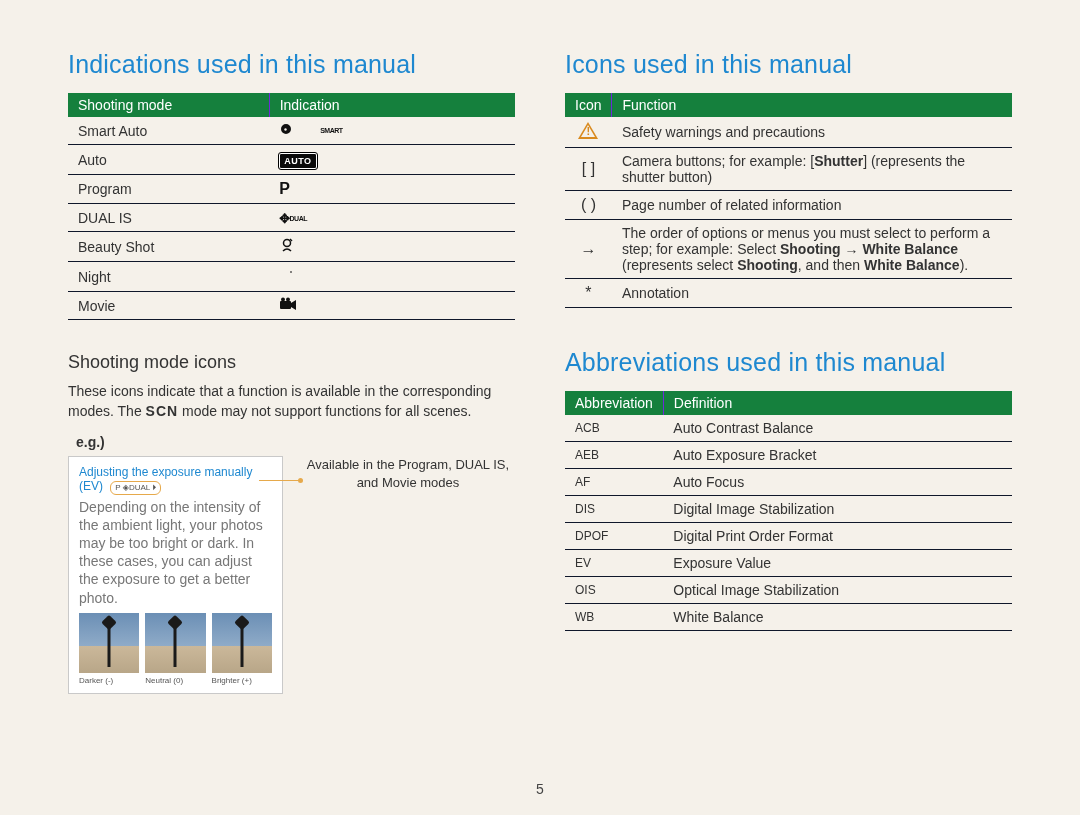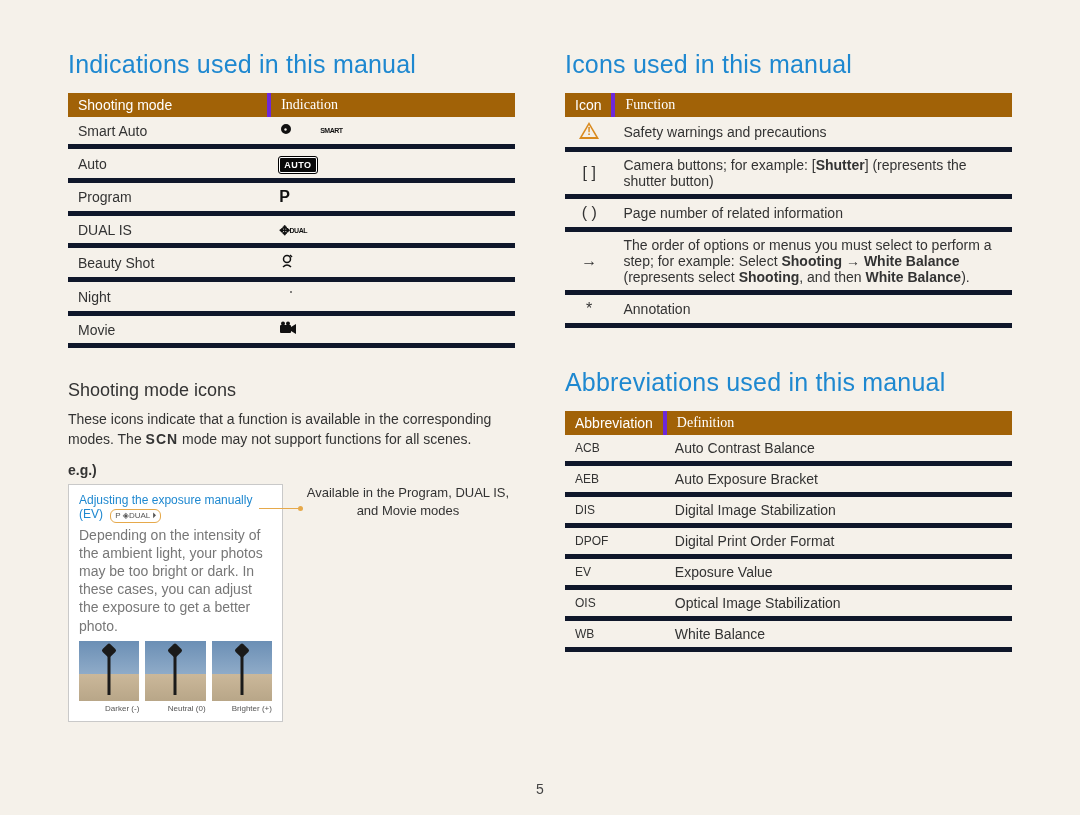--- a/index.html
+++ b/index.html
@@ -21,34 +21,34 @@
   .col { flex: 1; }
   h2.sec-head {
     font-size: 25px;
     font-weight: 300;
     color: #1e88d0;
     margin-bottom: 14px;
     letter-spacing: 0.2px;
   }
   table { width: 100%; border-collapse: collapse; }
   th {
-    background: #a16207;
+    background: #15803d;
     color: #fff;
     font-weight: 400;
     font-size: 14px;
     text-align: left;
     padding: 4px 10px;
     border-bottom: none;
   }
-  th + th { border-left: 4px solid #6d28d9; font-family: Liberation Serif, serif; }
+  th + th { border-left: 1px solid #6d28d9; }
   td {
     font-size: 14px;
     font-weight: 300;
     padding: 5px 10px;
-    border-bottom: 5px solid #0f172a;
+    border-bottom: 1px solid #0f172a;
     vertical-align: middle;
     color: #333;
   }
   .ind-col2 { width: 55%; }
   .icon-cell { font-weight: 600; color: #111; font-size: 15px; letter-spacing: -0.5px; }
   .scn-chip {
     display: inline-block;
     background: #0a0a0a;
     color: #fff;
     font-size: 9px;
@@ -77,21 +77,21 @@
     color: #333;
     margin: 32px 0 8px 0;
   }
   p.body {
     font-size: 14px;
     font-weight: 300;
     line-height: 1.45;
     color: #333;
   }
   p.body .scn-inline { font-family: Arial Narrow, Arial, sans-serif; font-weight: 700; letter-spacing: 1px; }
-  .eg-label { font-size: 14px; font-weight: 600; margin: 12px 0 6px 0; display: block; }
+  .eg-label { font-size: 14px; font-weight: 600; margin: 12px 0 6px 8px; display: block; }
 
   .eg-wrap { display: flex; gap: 18px; align-items: flex-start; }
   .eg-box {
     border: 1px solid #c9c9c9;
     background: #fff;
     padding: 8px 10px 8px 10px;
     width: 300px;
     font-size: 9.5px;
   }
   .eg-title { color: #1e88d0; font-size: 12px; font-weight: 400; margin-bottom: 2px; }
@@ -100,21 +100,21 @@
     border: 1px solid #e6a94b;
     border-radius: 6px;
     padding: 1px 4px;
     font-size: 8px;
     color: #555;
     margin-left: 4px;
     text-align: right;
   }
   .eg-desc { color: #777; font-size: 14px; line-height: 1.3; margin: 3px 0 6px 0; }
   .eg-thumbs { display: flex; gap: 6px; }
-  .eg-thumb { flex: 1; text-align: right; }
+  .eg-thumb { flex: 1; }
   .eg-thumb .pic {
     height: 60px;
     background: linear-gradient(to bottom, #6b8fb5 0%, #8fabc8 55%, #cbb89a 55%, #b8a688 100%);
     position: relative;
     overflow: hidden;
   }
   .eg-thumb .pic::after {
     content: "";
     position: absolute;
     left: 50%; top: 6px;
@@ -347,20 +347,24 @@
       <tbody id="abbr-body">
           <tr>
             <td>ACB</td>
             <td>Auto Contrast Balance</td>
           </tr>
           <tr>
             <td>AEB</td>
             <td>Auto Exposure Bracket</td>
           </tr>
           <tr>
+            <td>AF</td>
+            <td>Auto Focus</td>
+          </tr>
+          <tr>
             <td>DIS</td>
             <td>Digital Image Stabilization</td>
           </tr>
           <tr>
             <td>DPOF</td>
             <td>Digital Print Order Format</td>
           </tr>
           <tr>
             <td>EV</td>
             <td>Exposure Value</td>

